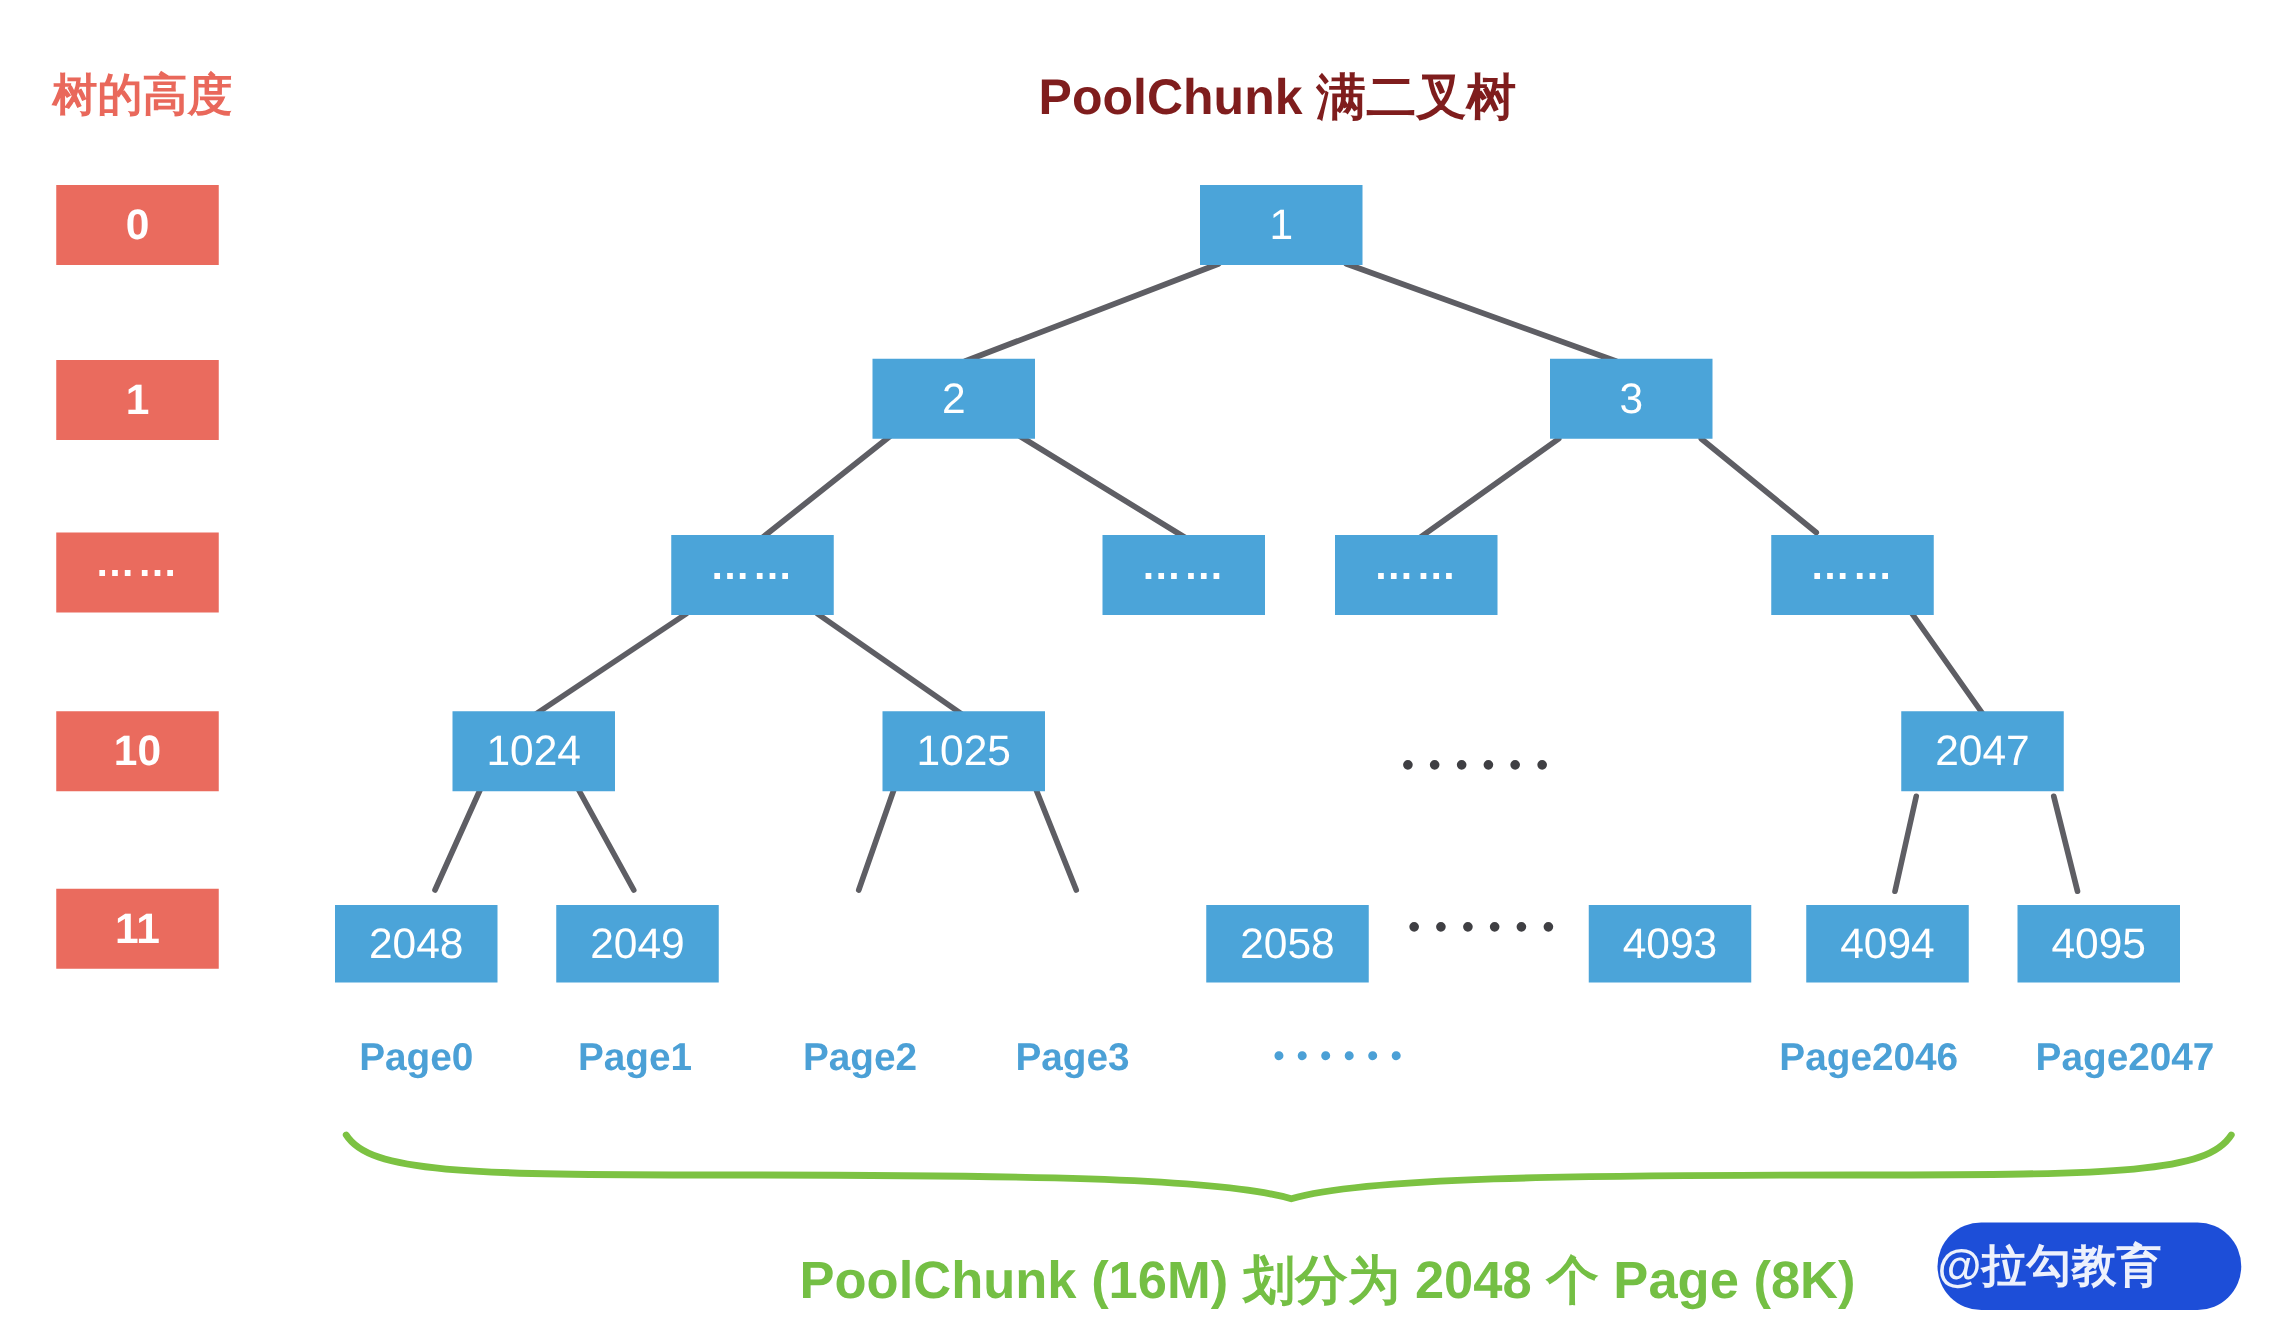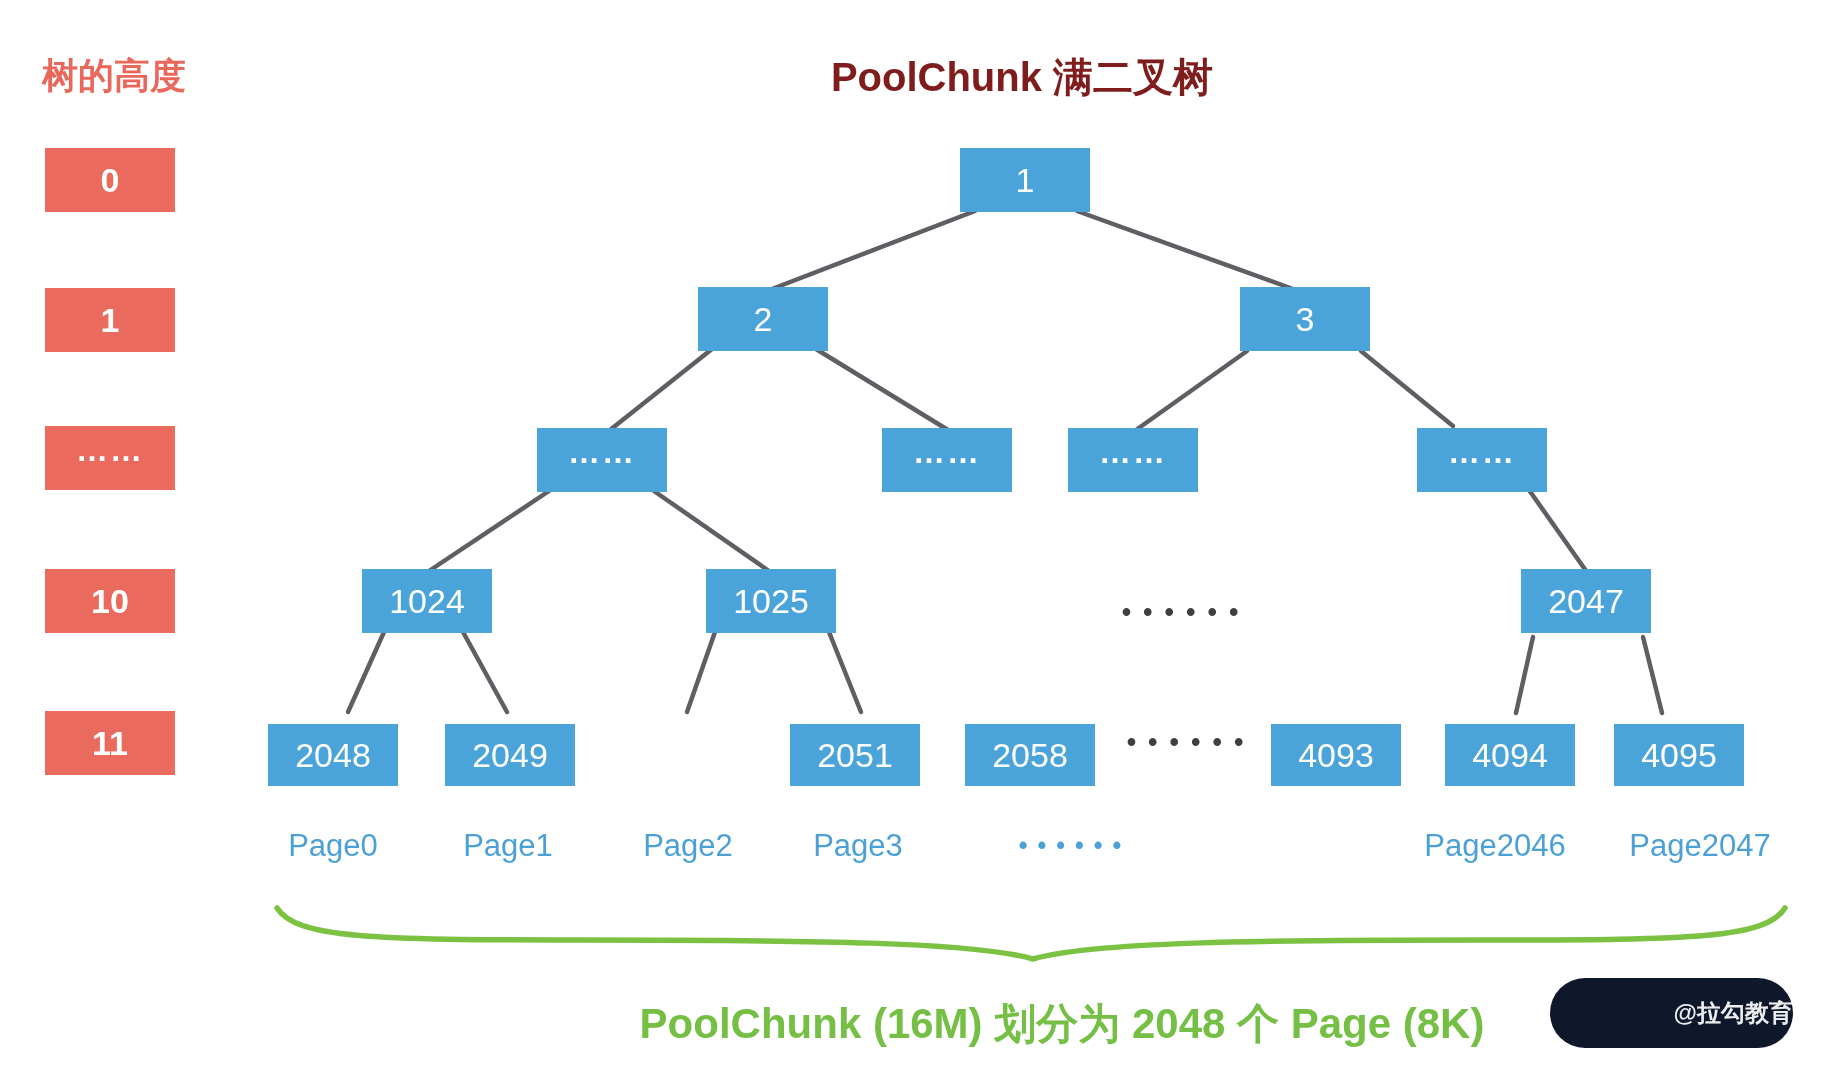--- a/index.html
+++ b/index.html
@@ -35,31 +35,31 @@
     transform:translateY(-8px); display:inline-block;
   }
   .gap-dots {
     position:absolute; transform:translate(-50%,-50%);
     color:#3F3F43; font-size:27px; font-weight:700;
     letter-spacing:12px; padding-left:12px; white-space:nowrap;
   }
   .gap-dots.blue { color:#4BA0D6; font-size:25px; letter-spacing:10px; padding-left:10px; }
   .plabel {
     position:absolute; transform:translateX(-50%); top:828px;
-    color:#4BA0D6; font-size:31px; font-weight:400; white-space:nowrap;
+    color:#4BA0D6; font-size:31px; font-weight:700; white-space:nowrap;
   }
   .caption {
     position:absolute; top:996px; left:1062px; transform:translateX(-50%);
     color:#74BF44; font-size:42px; font-weight:600; white-space:nowrap;
   }
   .watermark {
     position:absolute; left:1550px; top:978px; width:243px; height:70px;
-    background:#0f172a; border-radius:35px;
-    display:flex; align-items:center; justify-content:flex-end;
-    color:rgba(255,255,255,0.92); font-size:24px; font-weight:600; white-space:nowrap;
+    background:#1d4ed8; border-radius:35px;
+    display:flex; align-items:center; justify-content:flex-start;
+    color:rgba(255,255,255,0.92); font-size:36px; font-weight:600; white-space:nowrap;
   }
 </style>
 </head>
 <body>
 
 <div id="canvas">
 
   <svg id="edges" viewBox="0 0 1834 1074" xmlns="http://www.w3.org/2000/svg">
     <g stroke="#5E5E64" stroke-width="4.5" stroke-linecap="round">
       <line x1="975" y1="211" x2="772" y2="289"></line>
@@ -134,23 +134,20 @@
   <div class="bnode" style="left:1521px;top:569px">
       <span>2047</span>
     </div>
 
   <div class="bnode short" style="left:268px;top:711px">
       <span>2048</span>
     </div>
   <div class="bnode short" style="left:445px;top:711px">
       <span>2049</span>
     </div>
-  <div class="bnode short" style="left:790px;top:711px">
-      <span>2051</span>
-    </div>
   <div class="bnode short" style="left:965px;top:711px">
       <span>2058</span>
     </div>
   <div class="gap-dots" style="left:1185px;top:742px">••••••</div>
   <div class="bnode short" style="left:1271px;top:711px">
       <span>4093</span>
     </div>
   <div class="bnode short" style="left:1445px;top:711px">
       <span>4094</span>
     </div>

